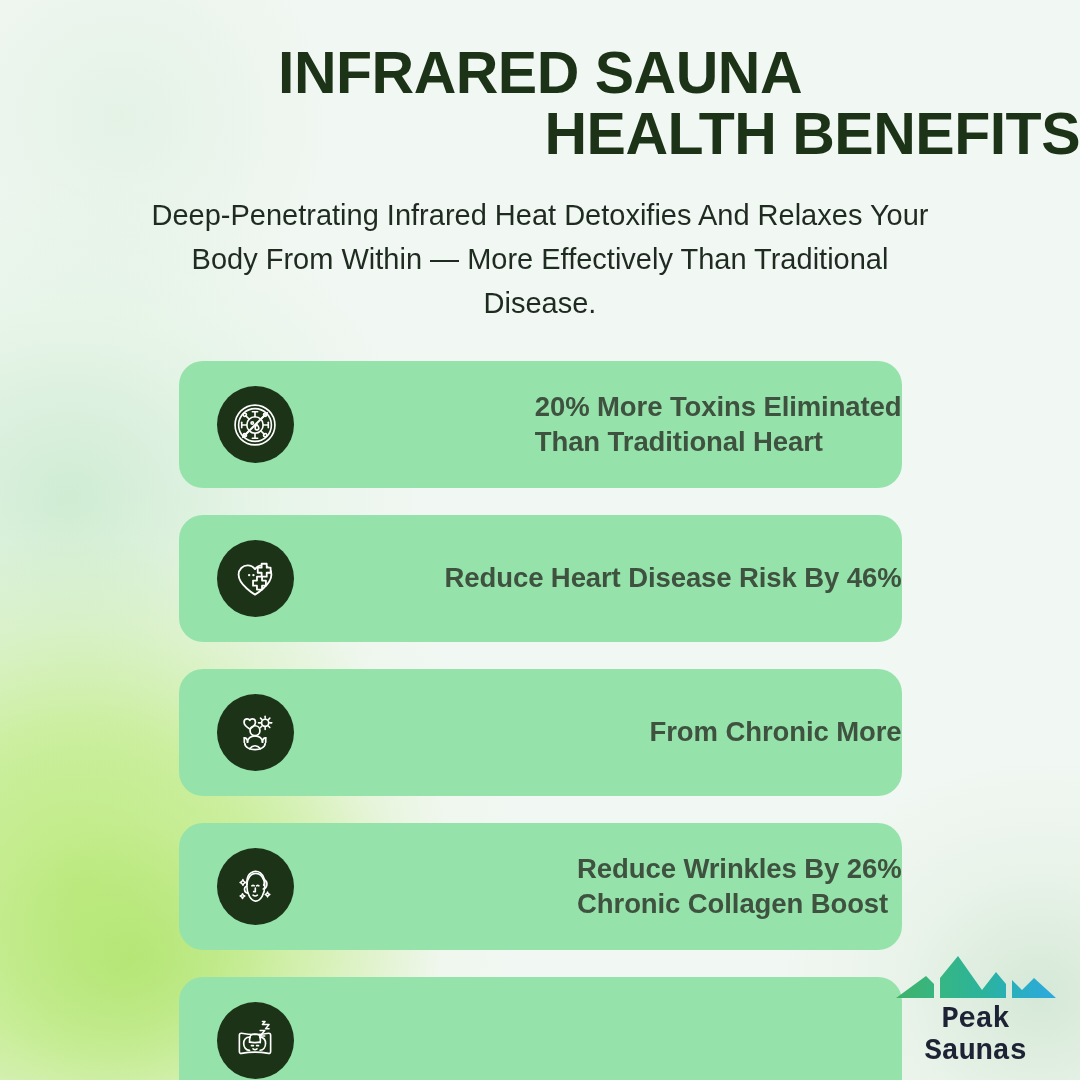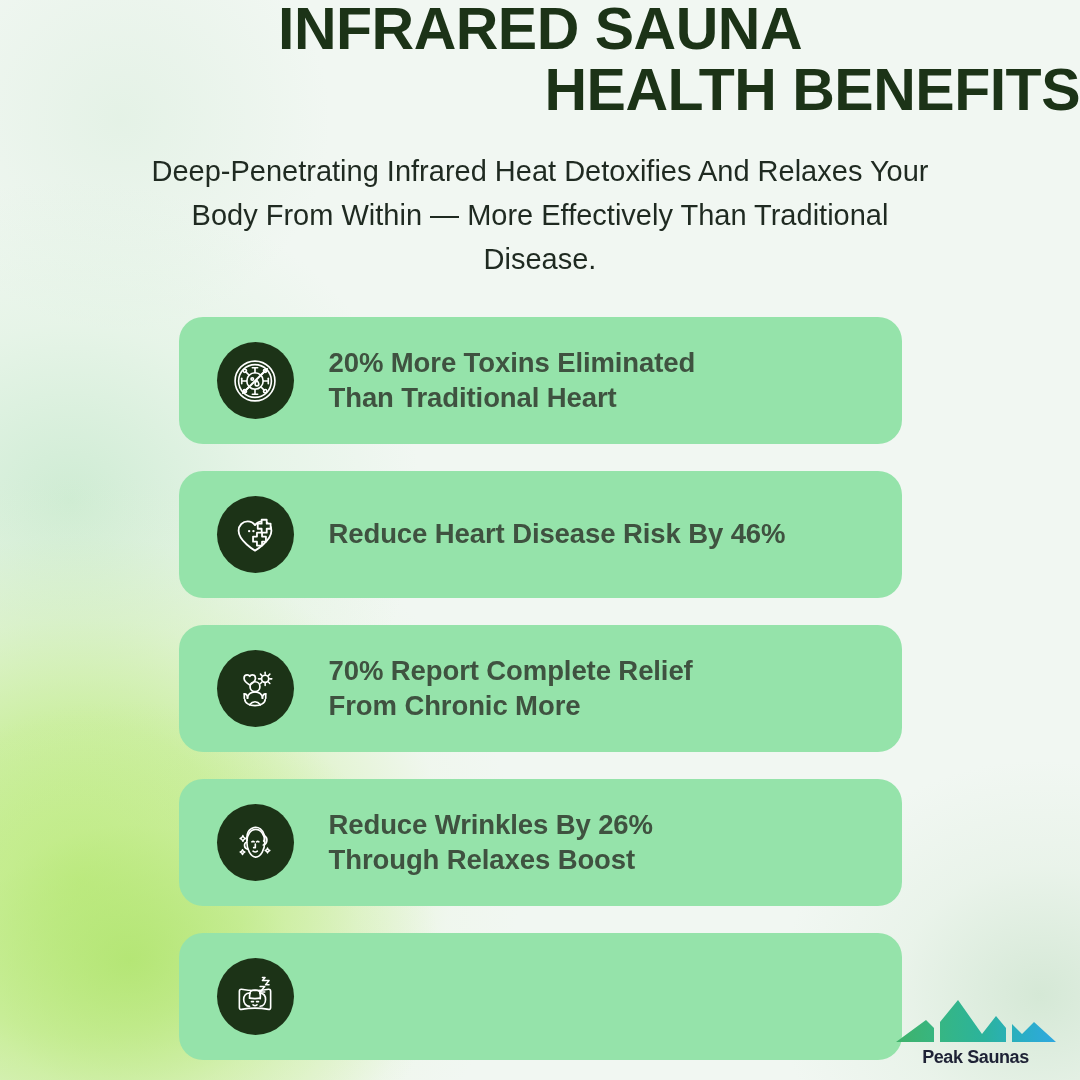--- a/index.html
+++ b/index.html
@@ -57,21 +57,21 @@
   }
   .glow-corner {
     left:-90px; top:-90px;
     width:420px; height:420px;
     background:radial-gradient(closest-side,
         rgba(226,241,228,0.85) 0%,
         rgba(241,247,242,0) 100%);
   }
 
   
-  .header { position:relative; z-index:2; text-align:center; }
+  .header { position:relative; z-index:2; padding-top:44px; text-align:center; }
 
   .title {
     color:#1c3317;
     font-size:59px;
     font-weight:700;
     line-height:1.00;
     letter-spacing:-0.5px;
     text-transform:uppercase;
     font-stretch:condensed;
   }
@@ -98,21 +98,21 @@
     gap:27px;
   }
 
   .card {
     display:flex;
     align-items:center;
     height:127px;
     background:#95e3aa;
     border-radius:24px;
     padding-left:38px;
-    padding-right:28px;
+    justify-content:space-between;
   }
 
   .card-icon {
     flex:0 0 auto;
     width:77px; height:77px;
     border-radius:50%;
     background:#1c3317;
     display:flex;
     align-items:center;
     justify-content:center;
@@ -135,24 +135,25 @@
     z-index:3;
     right:22px;
     bottom:12px;
     width:165px;
     text-align:center;
   }
   .logo-mark { display:block; width:160px; height:48px; margin:0 auto 2px; }
   .logo-word {
     display:block;
     color:#1e2235;
-    font-size:18px;
+    font-size:29px;
     font-weight:700;
     letter-spacing:-0.4px;
     line-height:1.1;
+    font-family:Liberation Mono, monospace;
   }
 </style>
 </head>
 <body>
 
 <div id="poster">
 
   <div class="bg-glow glow-corner"></div>
   <div class="bg-glow glow-mint"></div>
   <div class="bg-glow glow-lime"></div>
@@ -244,21 +245,20 @@
           <path d="M32 35.6c5.5 0 9.6 3.6 9.6 8.2"></path>
           <path d="M22.4 43.8c0-3.4-1.7-5.6-4.1-5.6"></path>
           <path d="M41.6 43.8c0-3.4 1.7-5.6 4.1-5.6"></path>
           <path d="M18.3 38.2v5.6"></path>
           <path d="M45.7 38.2v5.6"></path>
           <path d="M19 45.5c0 4.4 5.8 7.8 13 7.8s13-3.4 13-7.8"></path>
           <path d="M25 52.2c2.2-2.6 4.6-3.9 7-3.9s4.8 1.3 7 3.9"></path>
         </svg>
       </div>
       <div class="card-text">
-        <span class="card-text-line">70% Report Complete Relief</span>
         <span class="card-text-line">From Chronic More</span>
       </div>
     </div>
 
     <div class="card">
       <div class="card-icon">
         <svg viewBox="0 0 64 64" fill="none" stroke="#ffffff" stroke-width="2.1" stroke-linecap="round" stroke-linejoin="round">
           <path d="M21.5 30c0-8.4 4.9-15.5 11.5-15.5S44.5 21.6 44.5 30c0 10.8-5.2 20-11.5 20S21.5 40.8 21.5 30z"></path>
           <path d="M22 28.5c-1.6-7.8 2.2-15 8.6-16.4 6-1.3 11.6 2.9 13.4 9.8 0.9 3.4 0.3 6.1-0.9 7.6"></path>
           <path d="M43.6 22.5c2.6 1.4 4 4 3.6 6.9-0.4 2.8-2.3 4.8-4.6 5.2"></path>
@@ -269,21 +269,21 @@
           <path d="M29.5 42.5c1.7 1.3 3.8 1.3 5.5 0"></path>
           <g stroke-width="1.9">
             <path d="M16.5 22.5c0.6 2.4 1.3 3.1 3.6 3.7-2.3 0.6-3 1.3-3.6 3.7-0.6-2.4-1.3-3.1-3.6-3.7 2.3-0.6 3-1.3 3.6-3.7z"></path>
             <path d="M16 40.5c0.5 2 1.1 2.6 3 3.1-1.9 0.5-2.5 1.1-3 3.1-0.5-2-1.1-2.6-3-3.1 1.9-0.5 2.5-1.1 3-3.1z"></path>
             <path d="M48 38.5c0.5 2 1.1 2.6 3 3.1-1.9 0.5-2.5 1.1-3 3.1-0.5-2-1.1-2.6-3-3.1 1.9-0.5 2.5-1.1 3-3.1z"></path>
           </g>
         </svg>
       </div>
       <div class="card-text">
         <span class="card-text-line">Reduce Wrinkles By 26%</span>
-        <span class="card-text-line">Through Relaxes Boost</span>
+        <span class="card-text-line">Chronic Collagen Boost</span>
       </div>
     </div>
 
     <div class="card">
       <div class="card-icon">
         <svg viewBox="0 0 64 64" fill="none" stroke="#ffffff" stroke-width="2.1" stroke-linecap="round" stroke-linejoin="round">
           <path d="M12 24.5c0-1.6 1.2-2.7 2.7-2.4 6 1.1 12.6 1.6 17.3 1.6s11.3-0.5 17.3-1.6
                    c1.5-0.3 2.7 0.8 2.7 2.4v21c0 1.6-1.2 2.7-2.7 2.4-6-1.1-12.6-1.6-17.3-1.6
                    s-11.3 0.5-17.3 1.6C13.2 48.2 12 47.1 12 45.5z"></path>
           <path d="M25 27c-4.4 0-7.5 3.3-7.5 8.2 0 5 3.1 8.8 7.5 8.8"></path>

